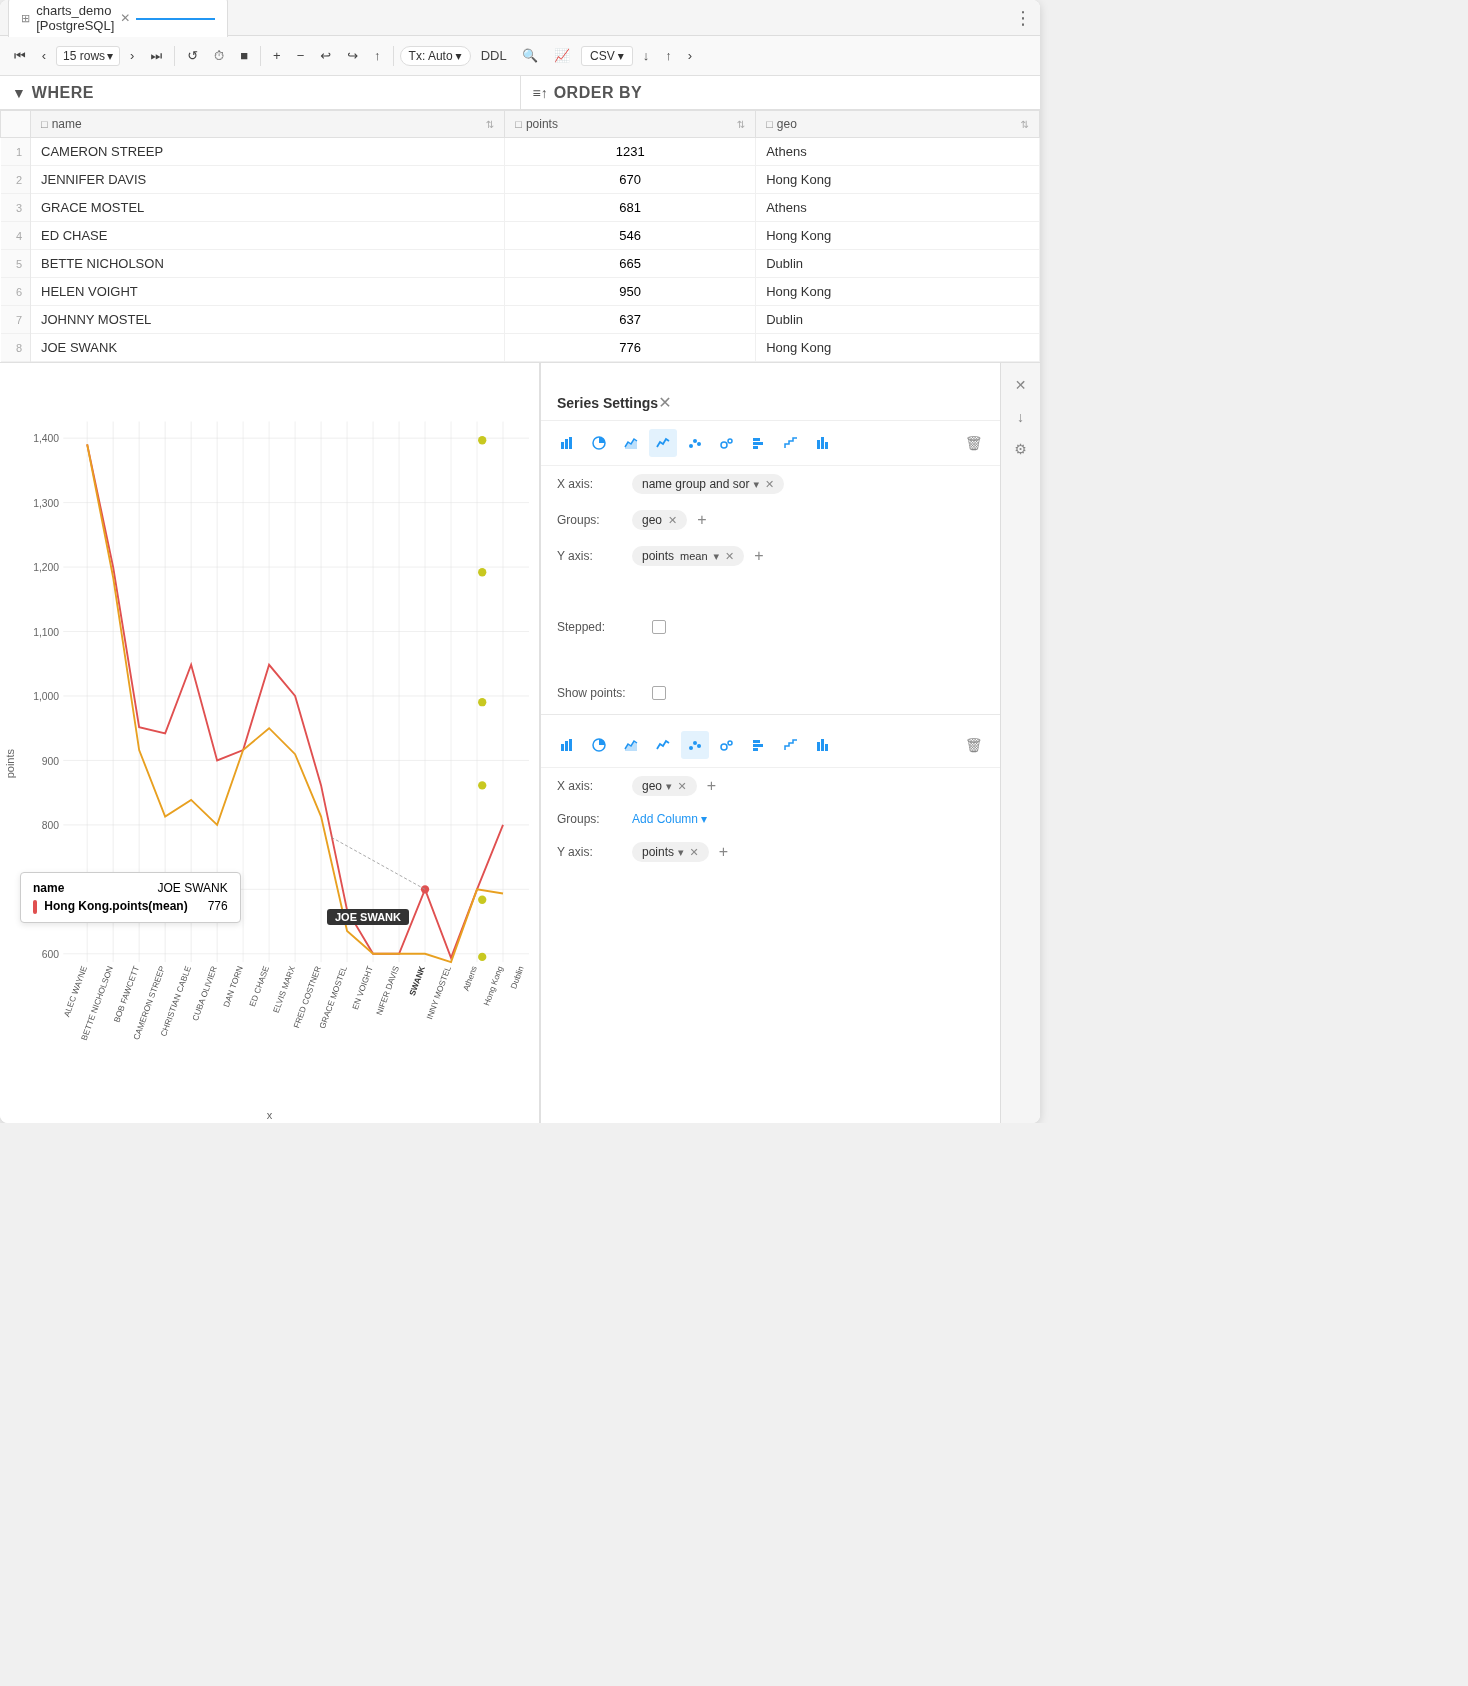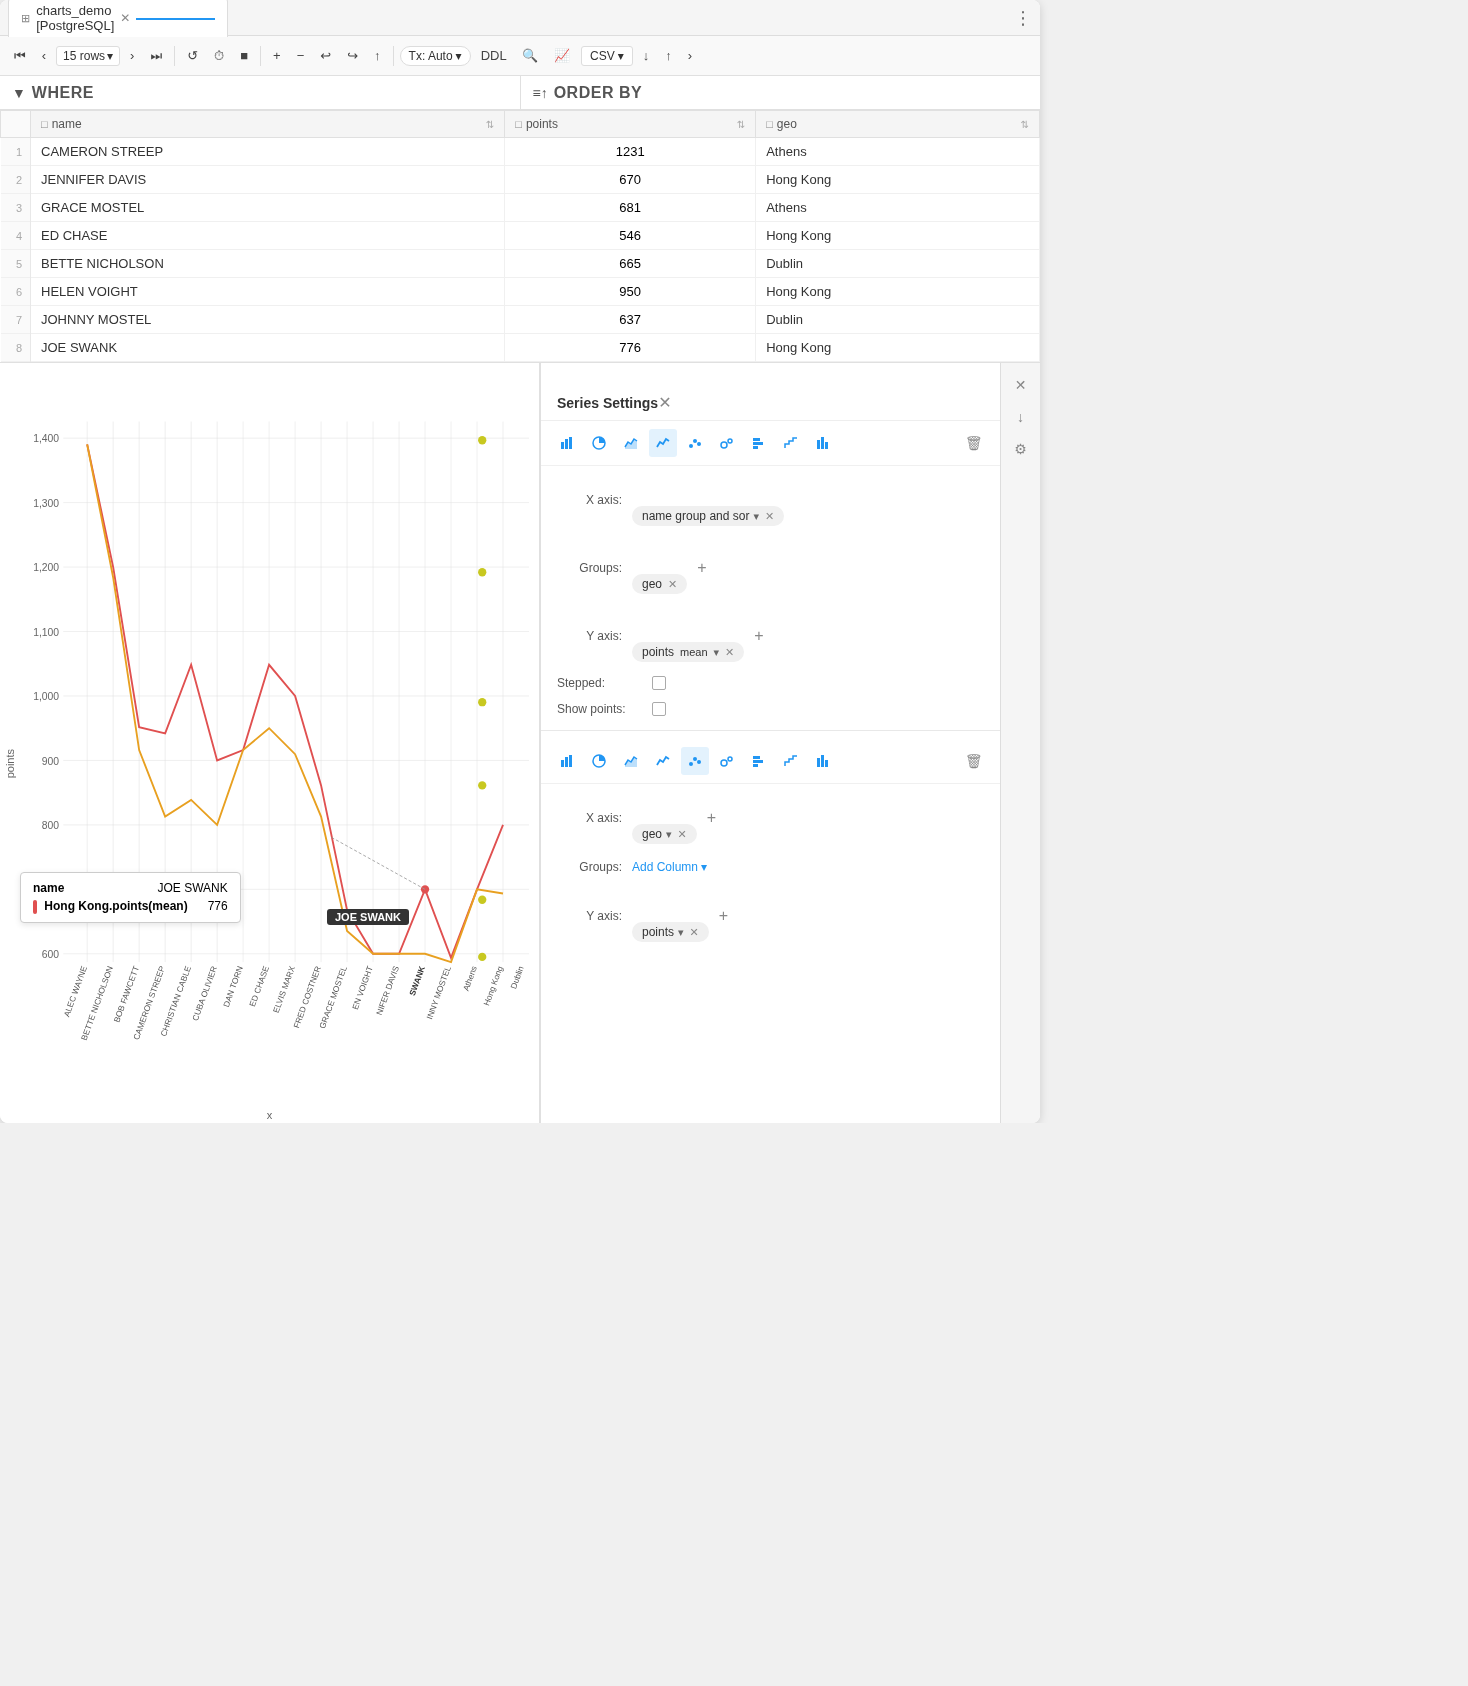--- a/index.html
+++ b/index.html
@@ -230,39 +230,39 @@
     }
     .chart-type-btn.active { background: #e3f2fd; }
     .chart-type-btn.delete { color: #888; margin-left: auto; }
 
     
     .axis-row {
       display: flex; align-items: center;
       padding: 8px 16px;
       gap: 10px;
     }
-    .axis-label { font-size: 12px; color: #555; min-width: 65px; text-align: right; }
+    .axis-label { font-size: 12px; color: #555; min-width: 65px; }
     .axis-tag {
       display: flex; align-items: center; gap: 4px;
       background: #f0f0f0; border-radius: 12px;
-      padding: 3px 10px; font-size: 12px; color: #333; margin-top: 32px;
+      padding: 3px 10px; font-size: 12px; color: #333;
     }
     .axis-tag-close { color: #888; cursor: pointer; font-size: 11px; margin-left: 2px; }
     .axis-tag-add { color: #888; cursor: pointer; font-size: 16px; font-weight: 300; }
     .axis-dropdown { color: #666; font-size: 11px; cursor: pointer; }
     .add-col-btn {
       display: flex; align-items: center; gap: 3px;
       color: #2196f3; font-size: 12px; cursor: pointer;
       background: none; border: none; padding: 0;
     }
 
     
     .checkbox-row {
       display: flex; align-items: center;
-      padding: 6px 16px; gap: 10px;
+      padding: 6px 16px; gap: 10px; margin-top: 40px;
     }
     .cb-label { font-size: 12px; color: #555; min-width: 85px; }
     .cb-box {
       width: 14px; height: 14px; border: 1.5px solid #aaa;
       border-radius: 2px; background: white; cursor: pointer;
     }
 
     
     .series-divider {
       border: none; border-top: 1px solid #e8e8e8;

